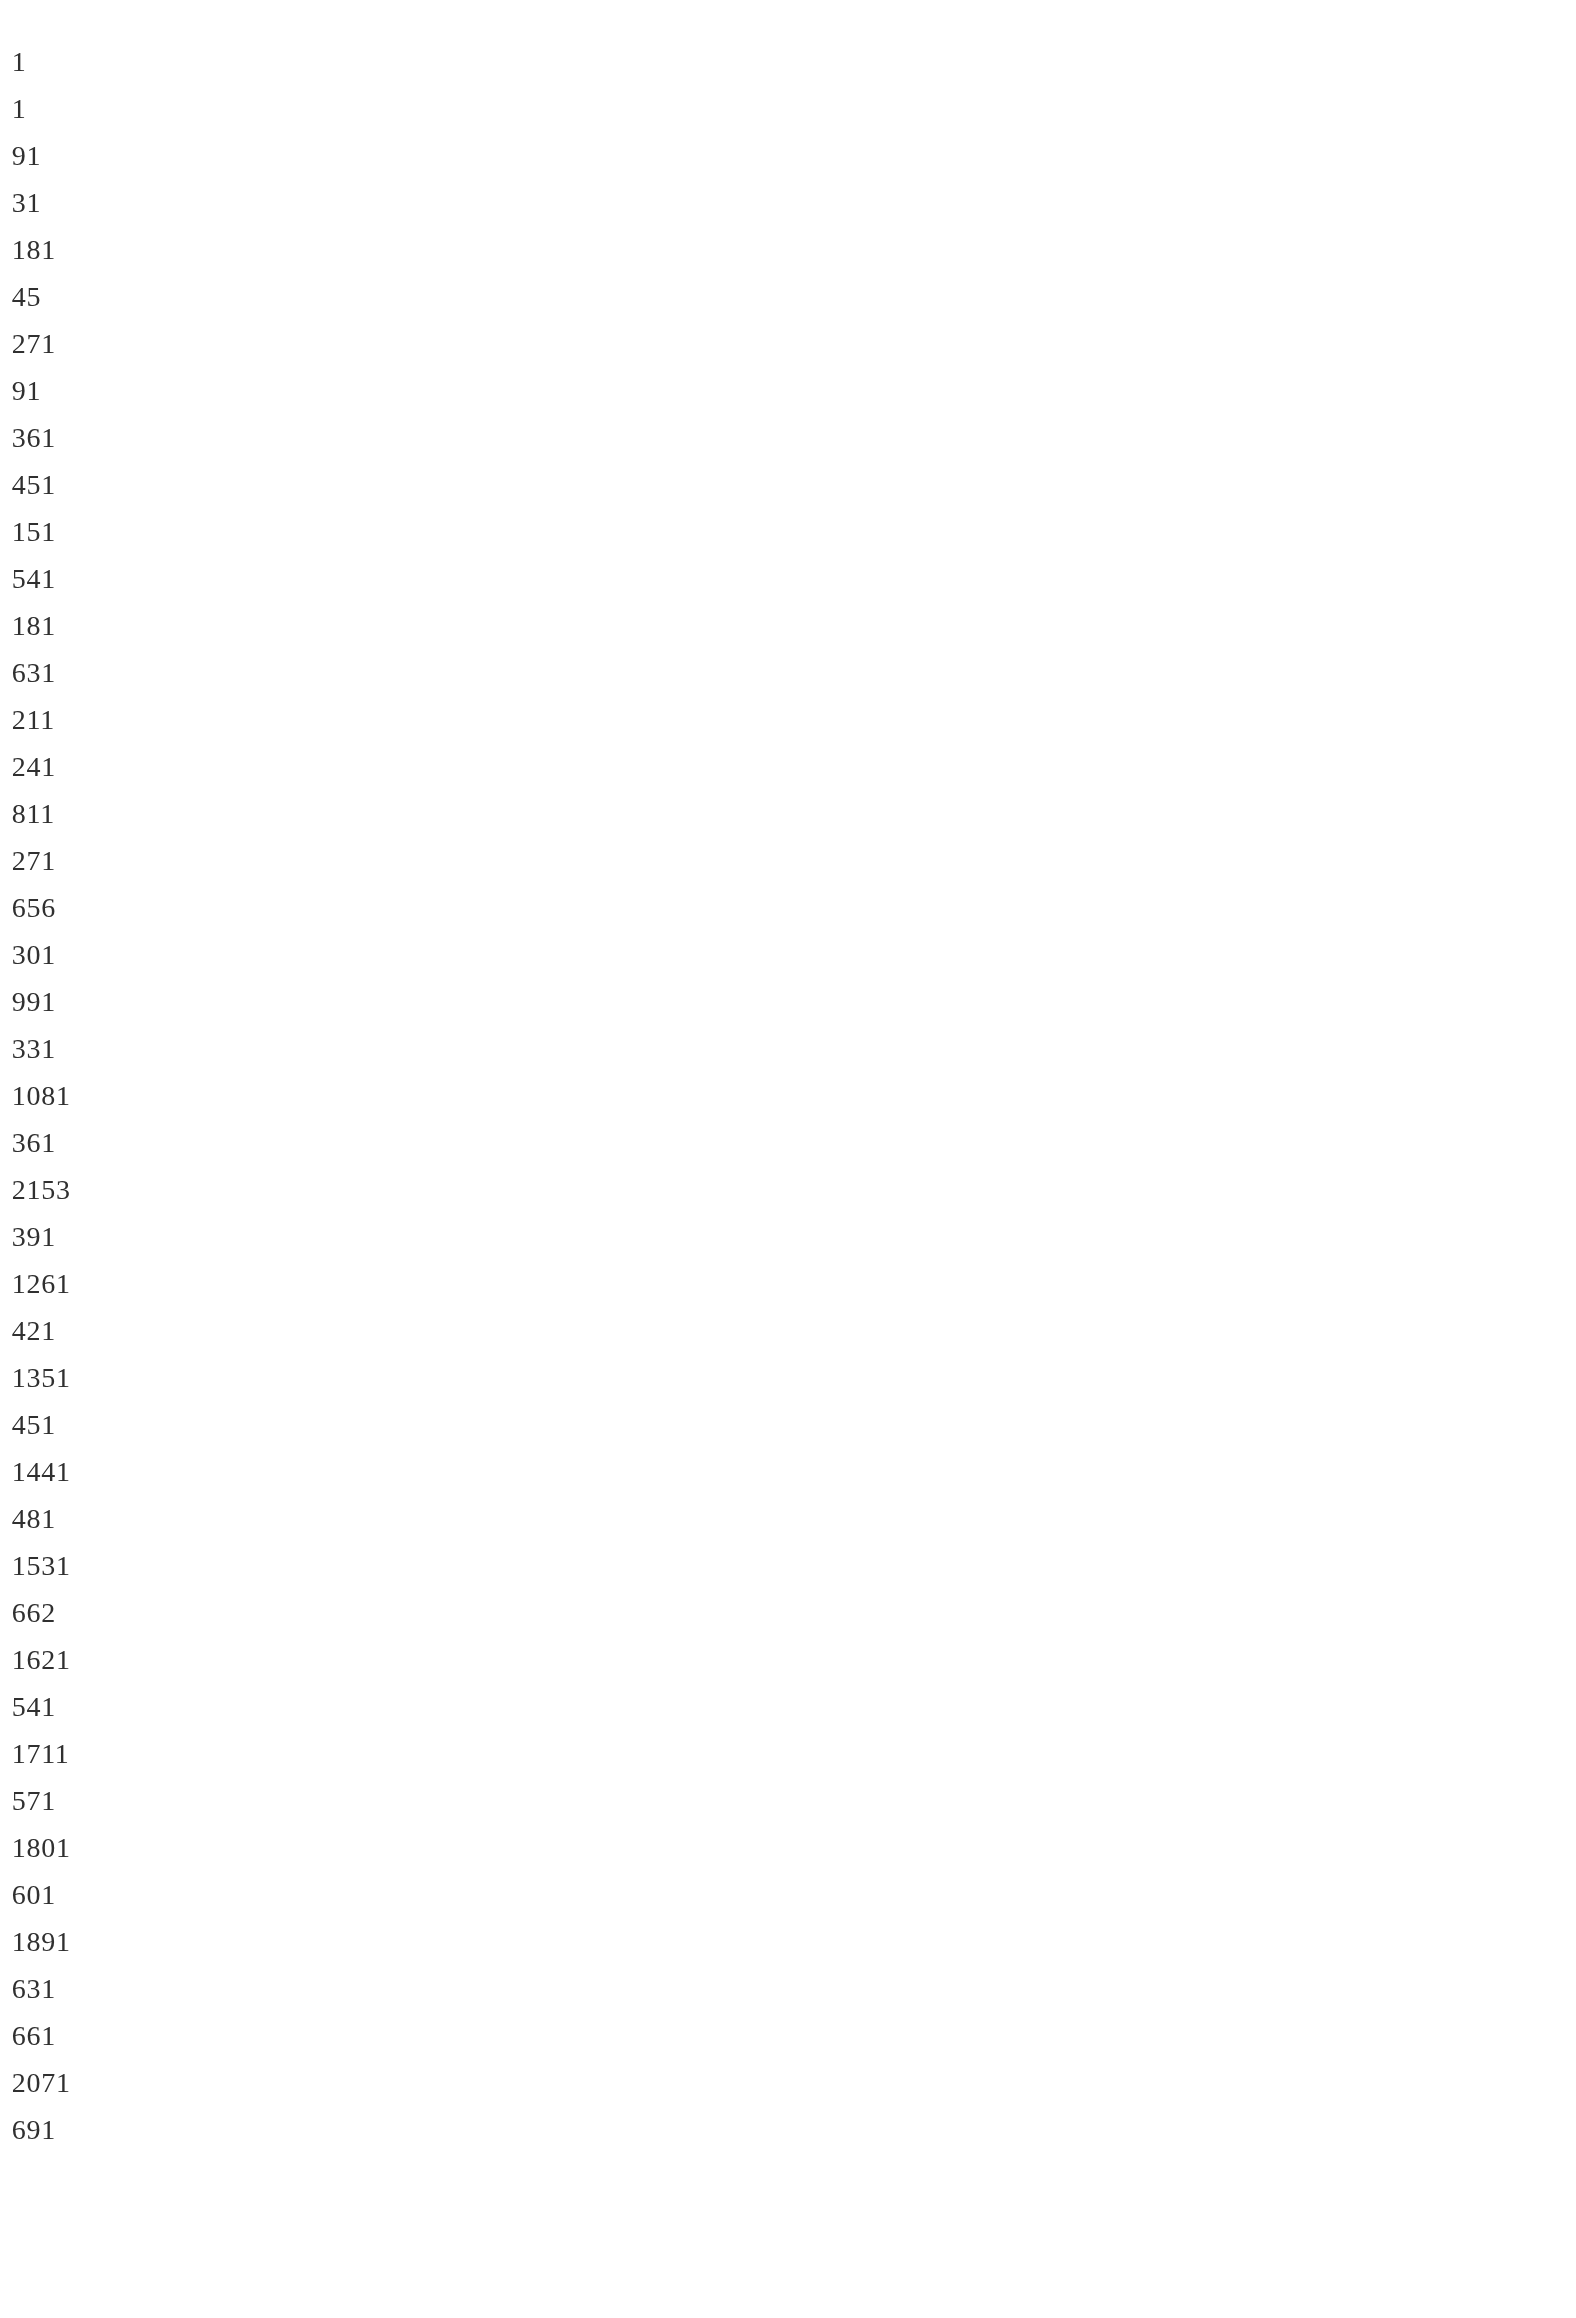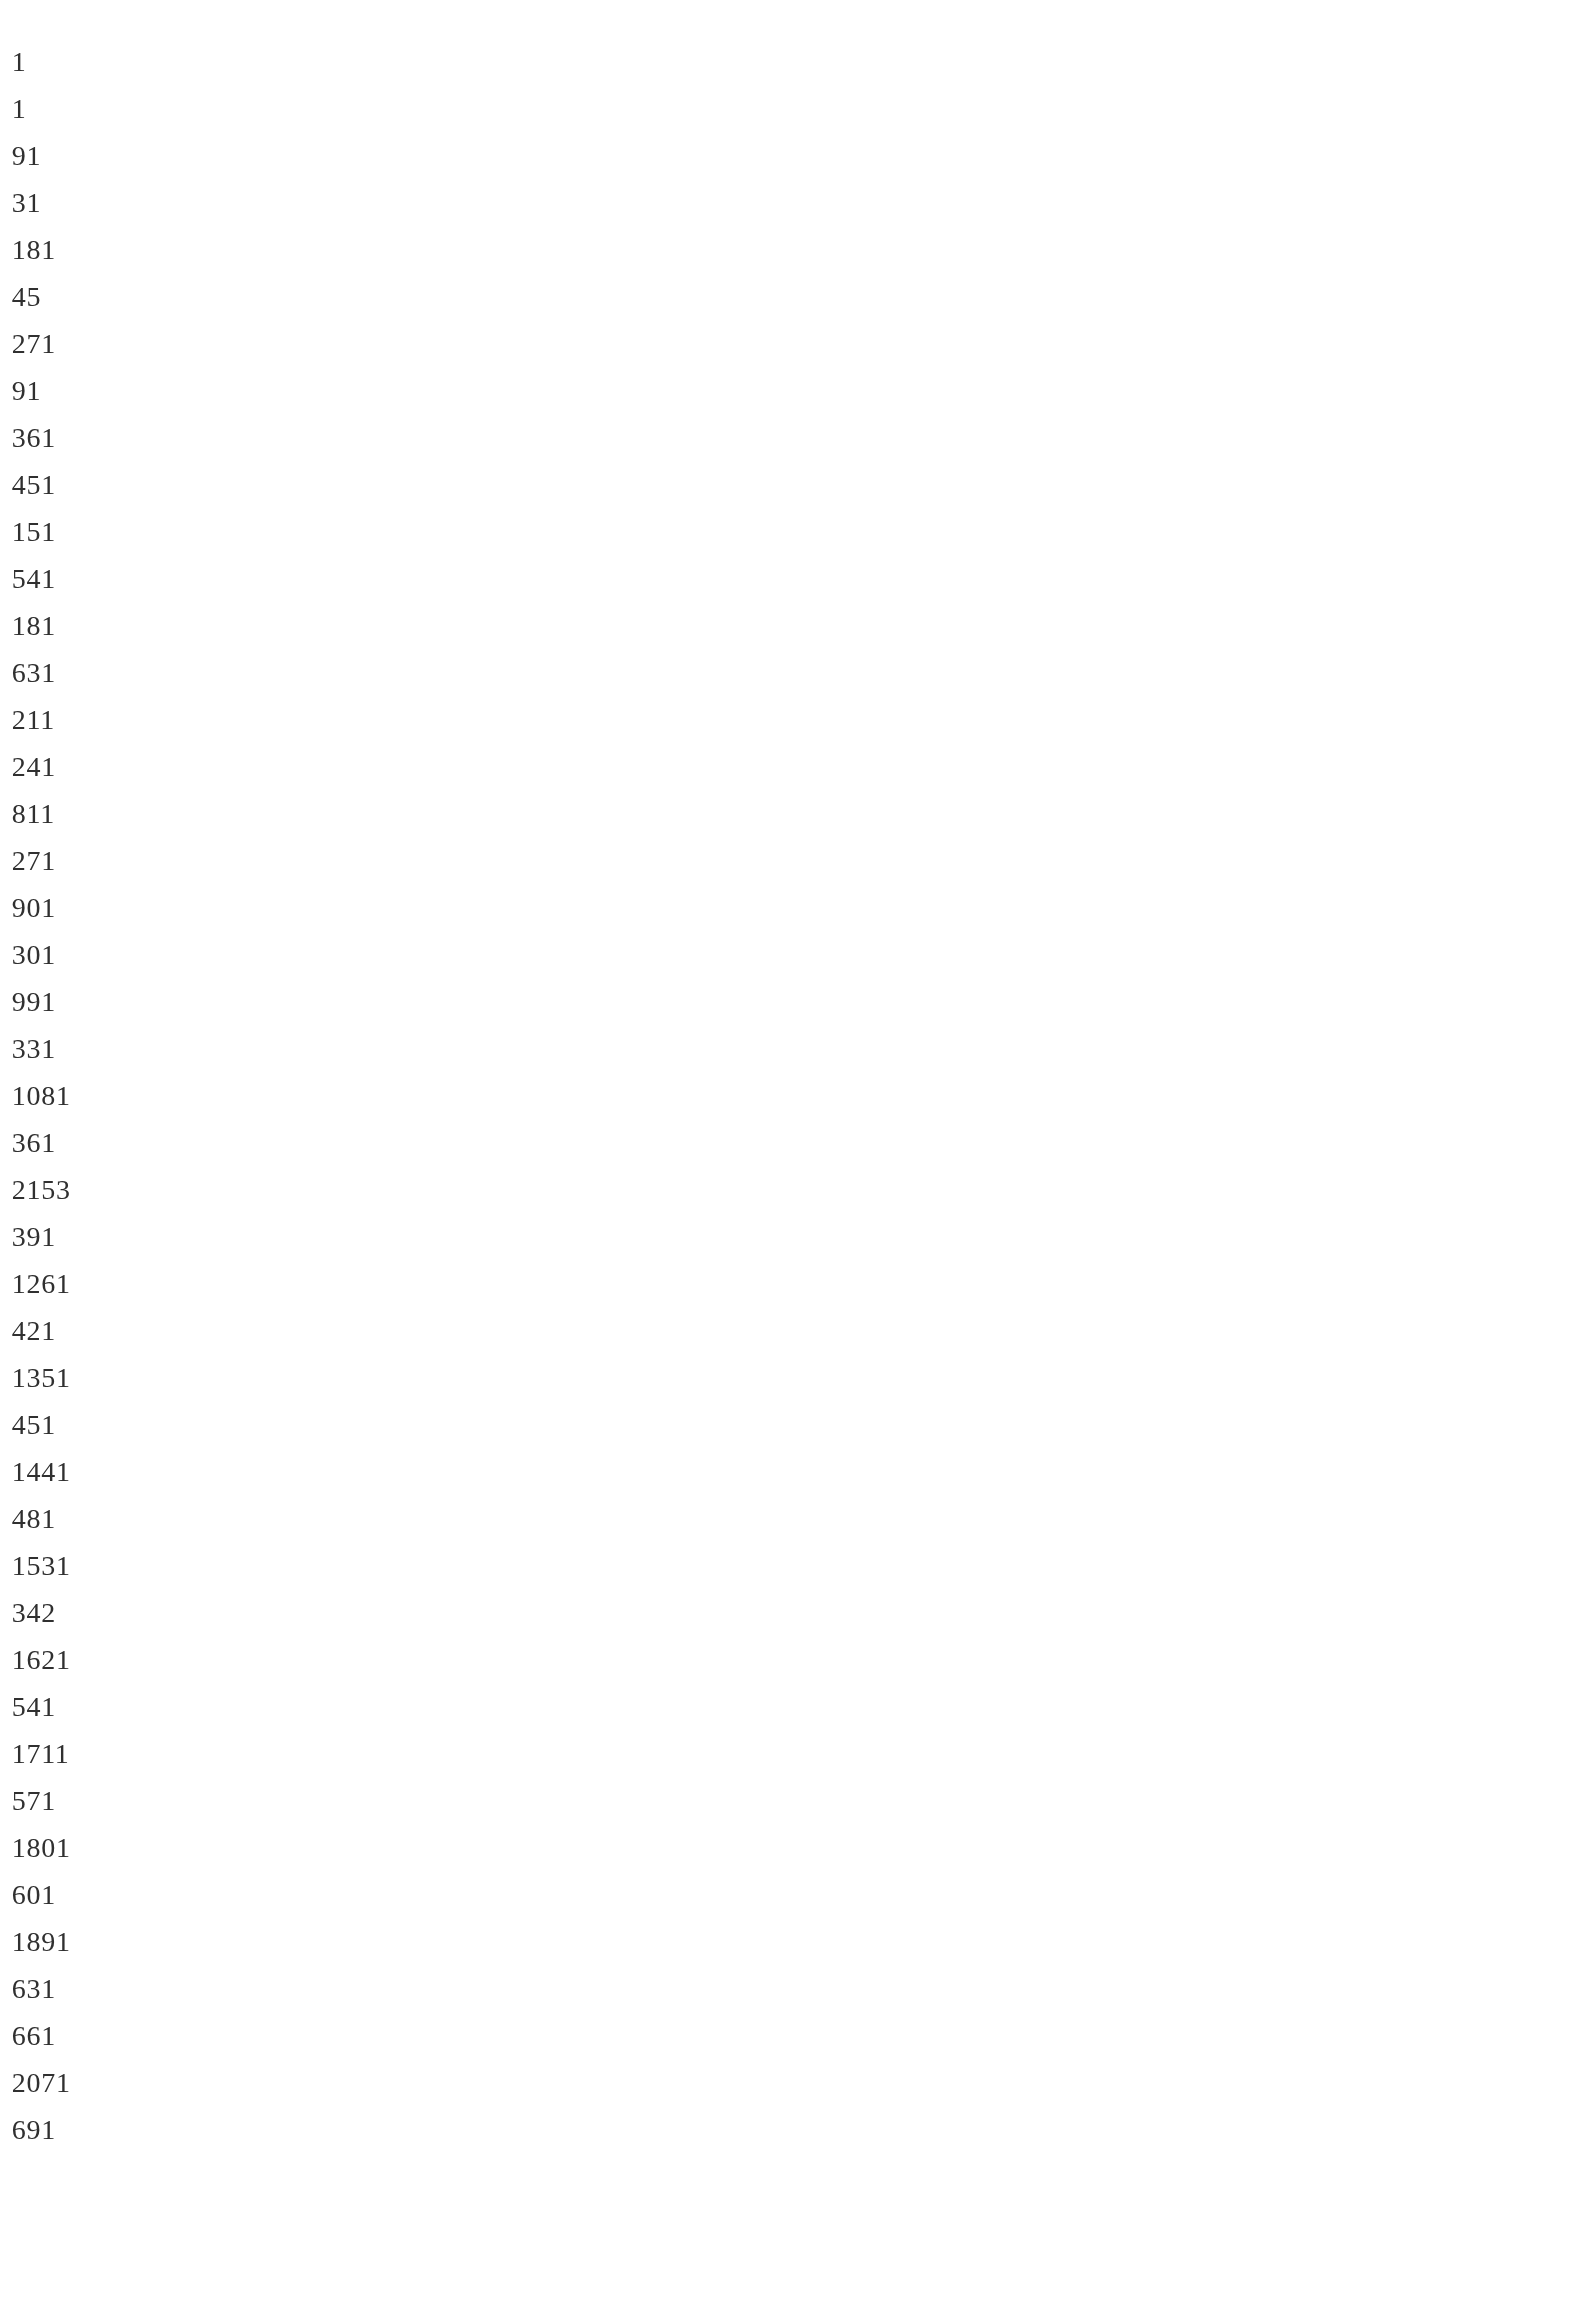--- a/index.html
+++ b/index.html
@@ -80,21 +80,21 @@
     <div class="row aa">
       <div class="num">241</div>
     </div>
     <div class="row nt">
       <div class="num">811</div>
     </div>
     <div class="row aa">
       <div class="num">271</div>
     </div>
     <div class="row nt">
-      <div class="num">901</div>
+      <div class="num">656</div>
     </div>
     <div class="row aa">
       <div class="num">301</div>
     </div>
     <div class="row nt">
       <div class="num">991</div>
     </div>
     <div class="row aa">
       <div class="num">331</div>
     </div>
@@ -125,21 +125,21 @@
     <div class="row nt">
       <div class="num">1441</div>
     </div>
     <div class="row aa">
       <div class="num">481</div>
     </div>
     <div class="row nt">
       <div class="num">1531</div>
     </div>
     <div class="row aa">
-      <div class="num">342</div>
+      <div class="num">662</div>
     </div>
     <div class="row nt">
       <div class="num">1621</div>
     </div>
     <div class="row aa">
       <div class="num">541</div>
     </div>
     <div class="row nt">
       <div class="num">1711</div>
     </div>

